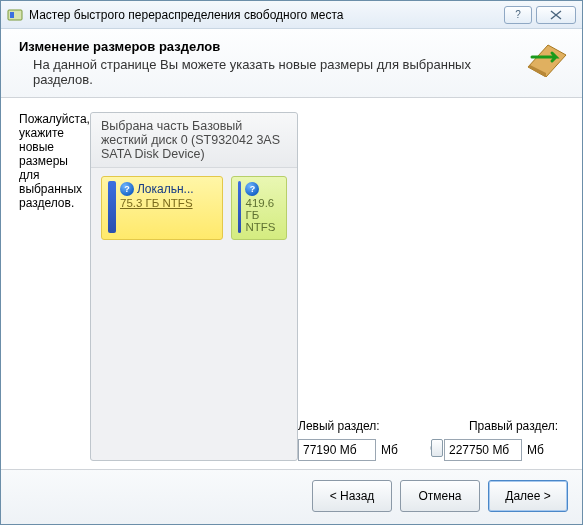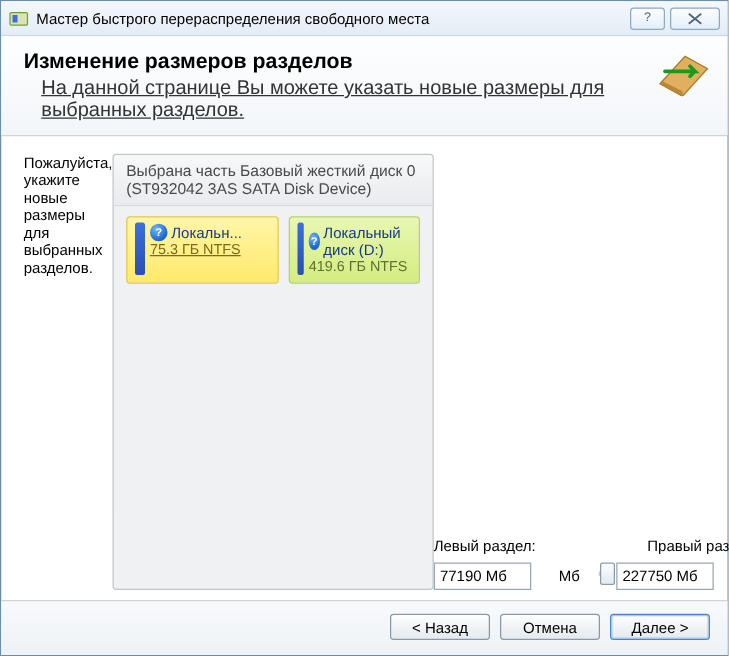--- a/index.html
+++ b/index.html
@@ -44,22 +44,22 @@
     cursor: default;
   }
   .winbtn.close { width: 40px; }
   .header {
     padding: 10px 14px 10px 18px;
     display:flex;
     border-bottom:1px solid #d0d4d9;
     background: linear-gradient(#fdfeff,#f3f6f9);
   }
   .header .txt { flex:1; }
-  .header .htitle { font-weight:bold; font-size:17px; color:#000; margin-bottom:3px;}
-  .header .hsub { font-size:16px; color:#333; padding-left:14px;text-decoration:underline;}
+  .header .htitle { font-weight:bold; font-size:13px; color:#000; margin-bottom:3px;}
+  .header .hsub { font-size:13px; color:#333; padding-left:14px;}
   .header .himg {
     width: 42px; height: 38px;
     position:relative;
   }
   .body {
     flex:1;
     padding: 14px 18px 8px 18px;
     display:flex;
   }
   .instr { font-size:12px; color:#000; margin-bottom:10px;}
@@ -111,21 +111,21 @@
   .sliders {
     margin-top:26px;
     display:flex;
     align-items:flex-end;
     gap:0;
   }
   .side { width:120px; }
   .side.right{ text-align:left; margin-left:auto;}
   .lbl { font-size:12px; color:#000; margin-bottom:6px; display:block;margin-top:42px;}
   .side.right .lbl { text-align:right; margin-right:6px;}
-  .spinwrap { display:flex; align-items:center; gap:22px;}
+  .spinwrap { display:flex; align-items:center; gap:5px;}
   .spin {
     width:78px; height:22px;
     border:1px solid #9aa6b2;
     background:#fff;
     display:flex;
   }
   .spin input {
     flex:1; border:none; outline:none; font-size:12px;
     padding:2px 4px; background:transparent;
     font-family:inherit;
@@ -167,21 +167,21 @@
     font-size:12px;color:#000;
   }
   .cont .bold{font-weight:bold;}
   .footer {
     border-top:1px solid #d0d4d9;
     padding:10px 14px 12px 14px;
     background:linear-gradient(#f8fafc,#eef2f6);
     display:flex;justify-content:flex-end;gap:8px;
   }
   .btn {
-    min-width:80px;height:21px;
+    min-width:80px;height:32px;
     border:1px solid #8b99a7;
     border-radius:3px;
     background:linear-gradient(#fdfeff,#e5eaee);
     font-size:12px;color:#000;
     display:flex;align-items:center;justify-content:center;
     padding:0 10px;cursor:default;
   }
   .btn.default{ border-color:#4a87c8; box-shadow:0 0 0 1px #a6c8ee inset;}
 </style>
 </head>
@@ -233,21 +233,20 @@
               <span>Локальн...</span>
             </div>
             <div class="psub">75.3 ГБ NTFS</div>
           </div>
         </div>
         <div class="part right">
           <div class="bar"></div>
           <div class="ptxt">
             <div class="pname">
               <span class="pinfo-icon">?</span>
-              <span>Локальный диск (D:)</span>
             </div>
             <div class="psub">419.6 ГБ NTFS</div>
           </div>
         </div>
       </div>
     </div>
 
     <div class="sliders">
       <div class="side">
         <span class="lbl">Левый раздел:</span>

